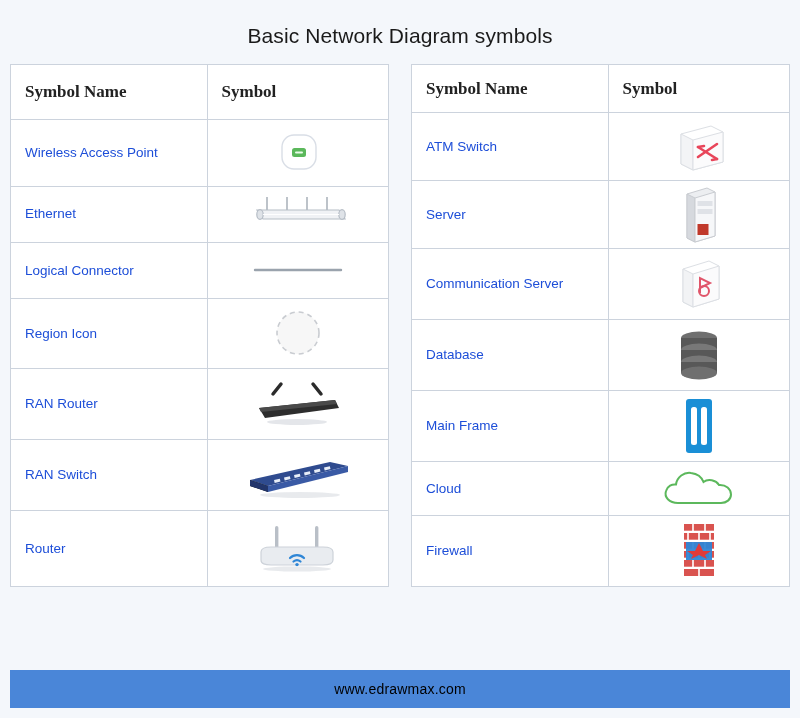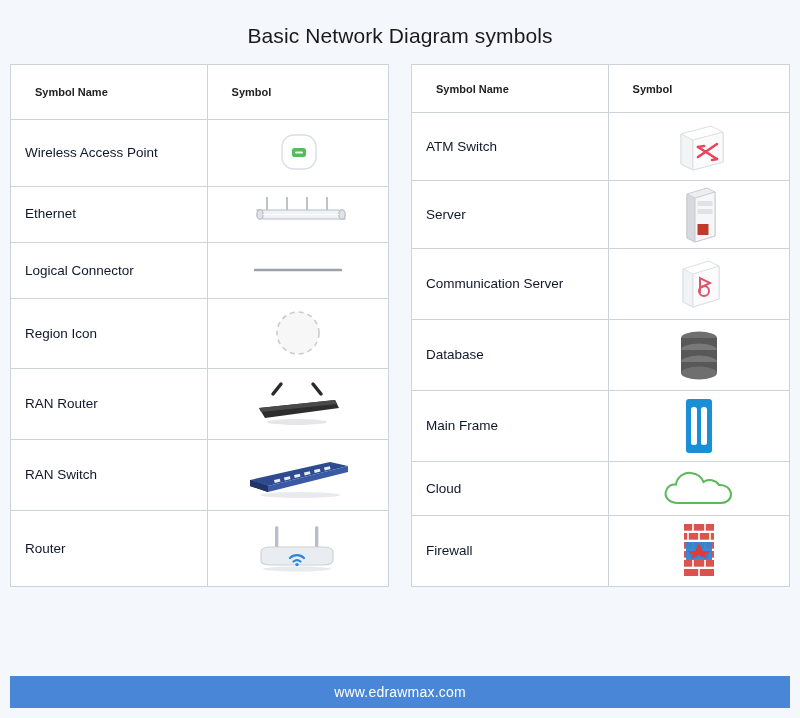--- a/index.html
+++ b/index.html
@@ -35,51 +35,52 @@
     border-collapse: collapse;
     table-layout: fixed;
   }
   .tbl td, .tbl th {
     border: 1px solid #ccd3dd;
     padding: 0;
     vertical-align: middle;
   }
   .tbl th {
     height: 48px;
-    font-size: 11px;
+    font-size: 17px;
     font-weight: bold;
     color: #222;
     text-align: left;
-    padding-left: 24px;
+    padding-left: 14px;
     background: #ffffff;
+    font-family: Liberation Serif, serif;
   }
   .tbl td.name {
     font-size: 13.5px;
-    color: #0f172a;
+    color: #1d4ed8;
     padding: 6px 12px 6px 14px;
     line-height: 1.45;
   }
   .tbl td.sym {
     text-align: center;
   }
   .col-name { width: 52%; }
   .col-sym  { width: 48%; }
   .symwrap {
     display: flex;
     align-items: center;
     justify-content: center;
     height: 100%;
     min-height: 36px;
   }
   #footer {
     position: absolute;
     left: 10px; right: 10px; bottom: 10px;
-    height: 32px;
+    height: 38px;
     background: #4a86d8;
-    color: #ffffff;
+    color: #000000;
     display: flex;
     align-items: center;
     justify-content: center;
     font-size: 14px;
     letter-spacing: 0.2px;
   }
 </style>
 </head>
 <body>
 

